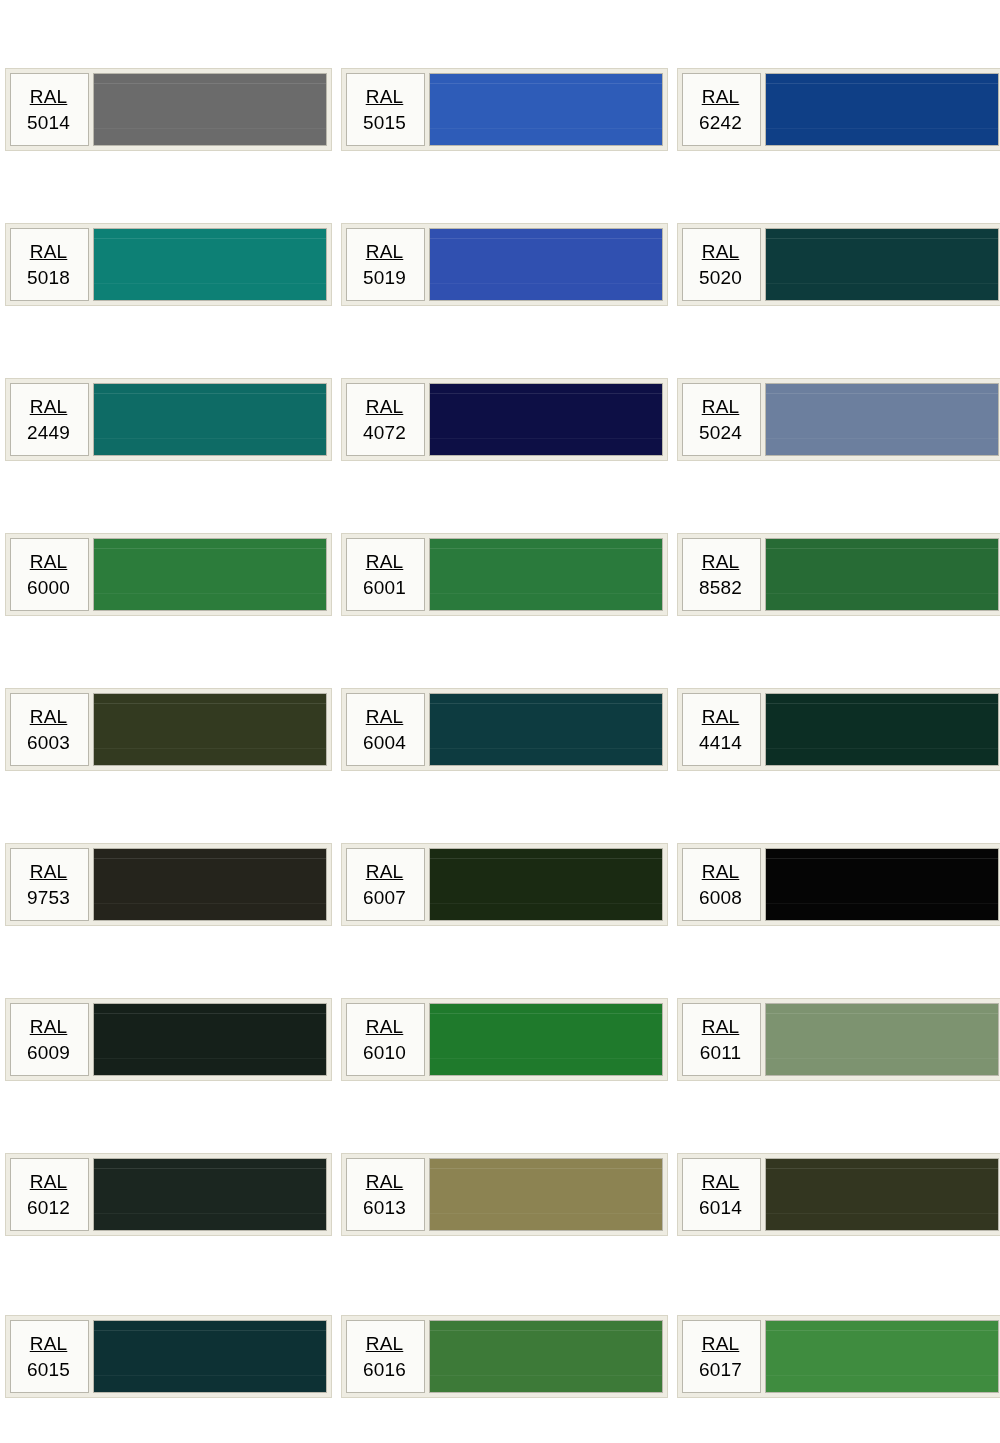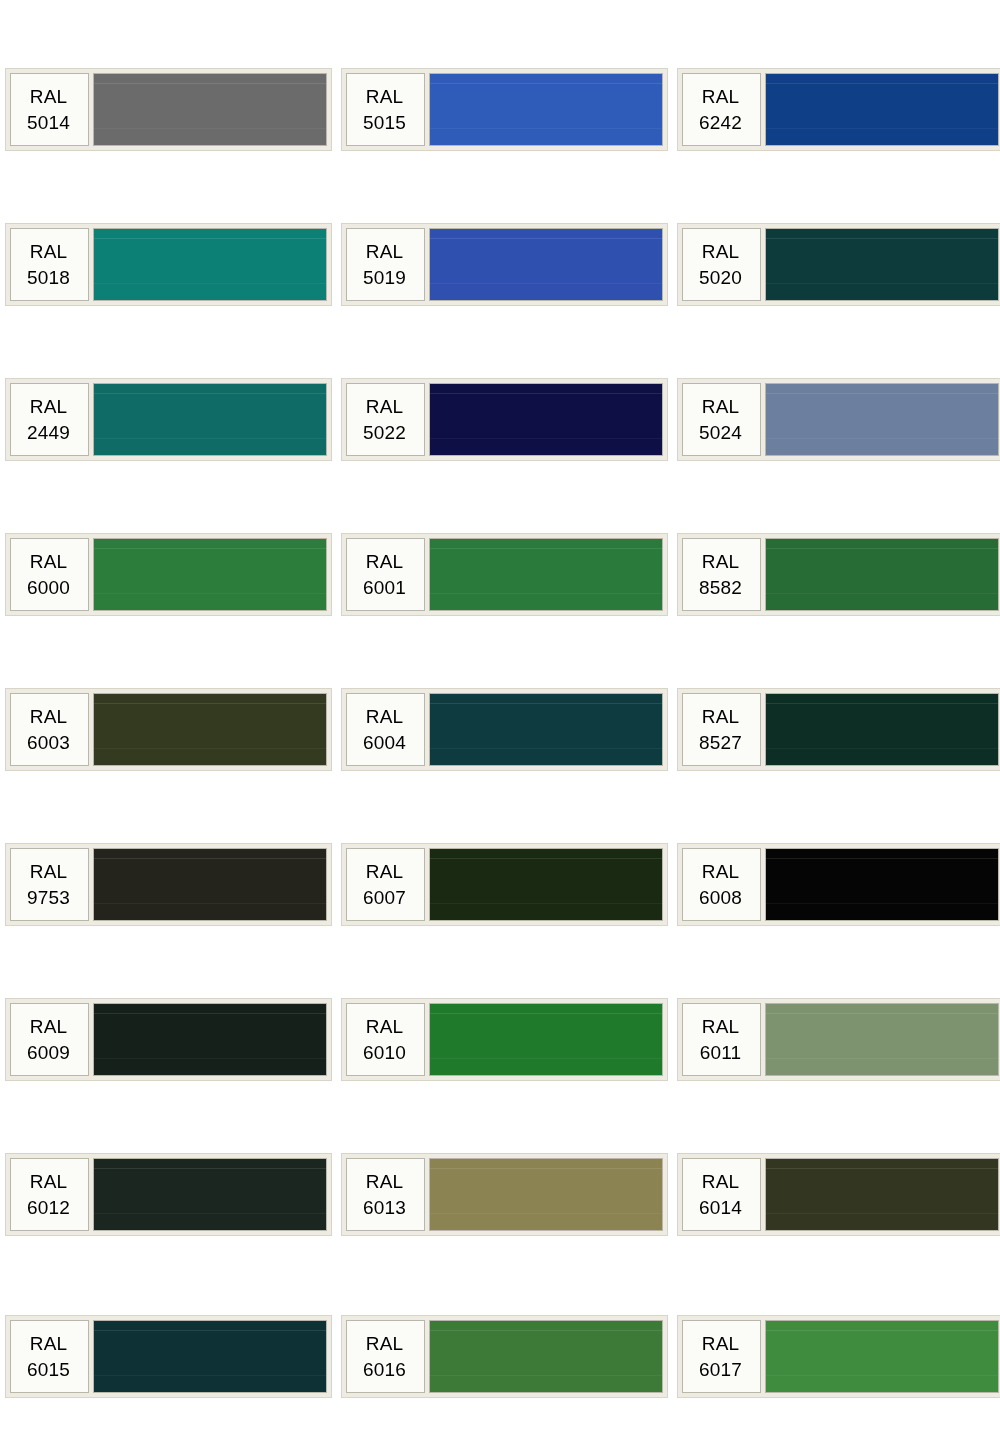--- a/index.html
+++ b/index.html
@@ -63,20 +63,21 @@
     padding: 0 2px 0 4px;
     color: #000000;
     font-size: 19px;
     line-height: 26px;
     letter-spacing: 0.2px;
   }
 
   .ral-label-prefix {
     text-align: center;
     padding-right: 4px;
+    text-decoration: underline;
   }
 
   .ral-label-number {
     text-align: center;
     padding-right: 4px;
   }
 
   
   .ral-swatch-wrap {
     box-sizing: border-box;
@@ -199,21 +200,21 @@
         <div class="ral-swatch-wrap" style="border-color: rgb(185, 183, 172);">
           <div class="ral-swatch" style="background: rgb(14, 107, 101);"></div>
           <div class="ral-swatch-sheen"></div>
           <div class="ral-swatch-sheen2"></div>
         </div>
       </div>
       <div class="ral-cell-spacer"></div>
       <div class="ral-cell" style="background: rgb(238, 236, 226); border-color: rgb(216, 213, 198);">
         <div class="ral-label" style="background: rgb(251, 251, 248); border-color: rgb(185, 183, 172);">
           <div class="ral-label-prefix">RAL</div>
-          <div class="ral-label-number">5022</div>
+          <div class="ral-label-number">4072</div>
         </div>
         <div class="ral-swatch-wrap" style="border-color: rgb(185, 183, 172);">
           <div class="ral-swatch" style="background: rgb(13, 15, 69);"></div>
           <div class="ral-swatch-sheen"></div>
           <div class="ral-swatch-sheen2"></div>
         </div>
       </div>
       <div class="ral-cell-spacer"></div>
       <div class="ral-cell" style="background: rgb(238, 236, 226); border-color: rgb(216, 213, 198);">
         <div class="ral-label" style="background: rgb(251, 251, 248); border-color: rgb(185, 183, 172);">
@@ -285,21 +286,21 @@
         <div class="ral-swatch-wrap" style="border-color: rgb(185, 183, 172);">
           <div class="ral-swatch" style="background: rgb(13, 59, 64);"></div>
           <div class="ral-swatch-sheen"></div>
           <div class="ral-swatch-sheen2"></div>
         </div>
       </div>
       <div class="ral-cell-spacer"></div>
       <div class="ral-cell" style="background: rgb(238, 236, 226); border-color: rgb(216, 213, 198);">
         <div class="ral-label" style="background: rgb(251, 251, 248); border-color: rgb(185, 183, 172);">
           <div class="ral-label-prefix">RAL</div>
-          <div class="ral-label-number">8527</div>
+          <div class="ral-label-number">4414</div>
         </div>
         <div class="ral-swatch-wrap" style="border-color: rgb(185, 183, 172);">
           <div class="ral-swatch" style="background: rgb(12, 46, 36);"></div>
           <div class="ral-swatch-sheen"></div>
           <div class="ral-swatch-sheen2"></div>
         </div>
       </div>
     </div>
     <div class="ral-row" style="top: 843px; left: 5px;">
       <div class="ral-cell" style="background: rgb(238, 236, 226); border-color: rgb(216, 213, 198);">

